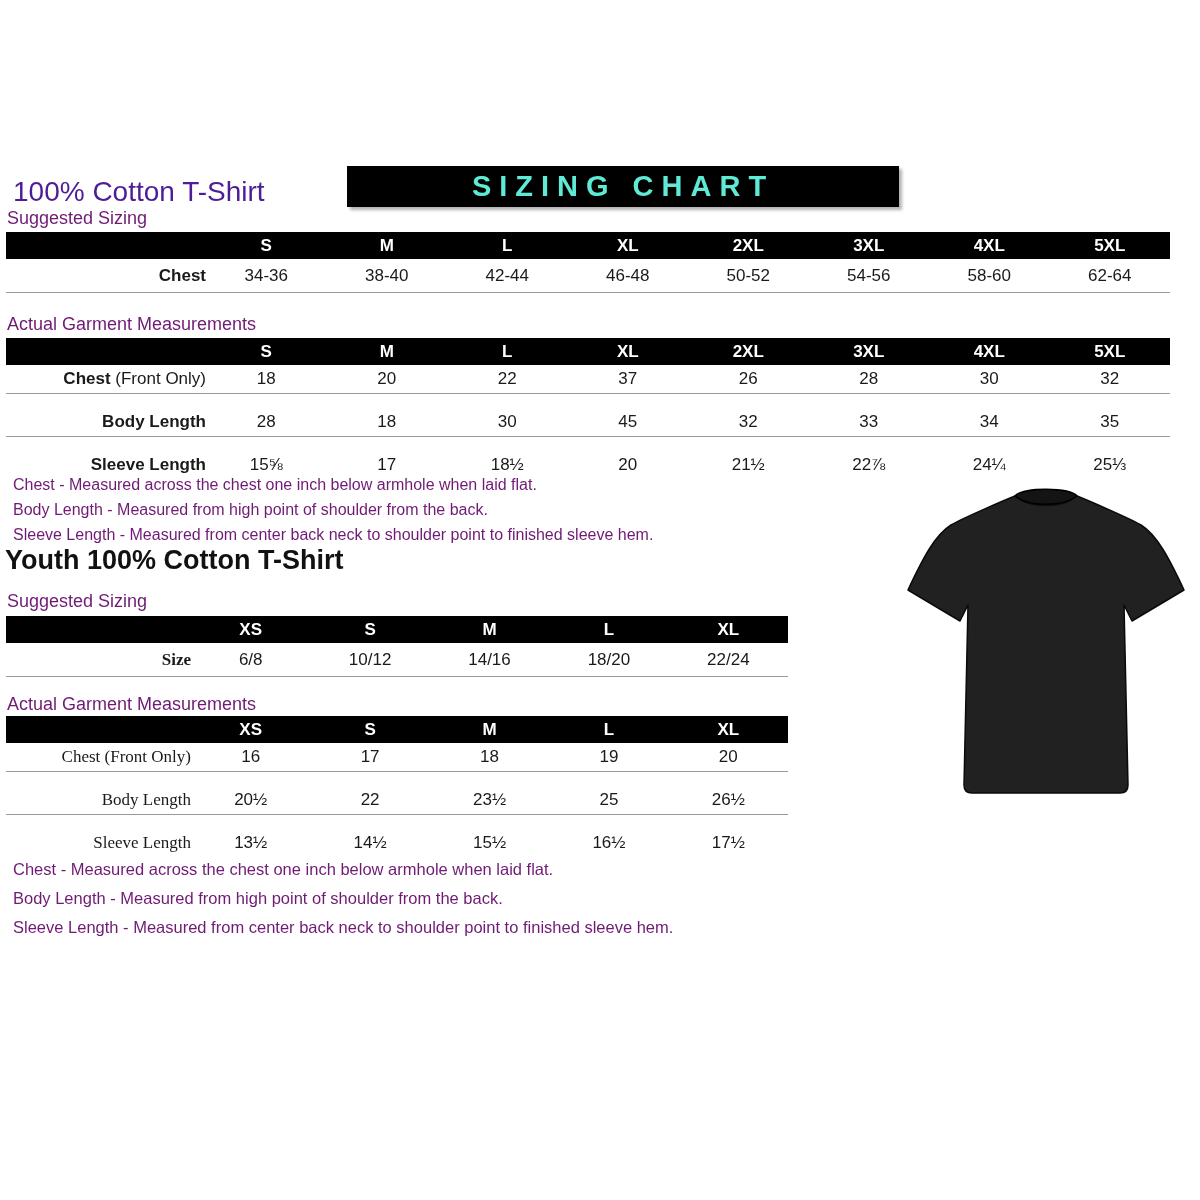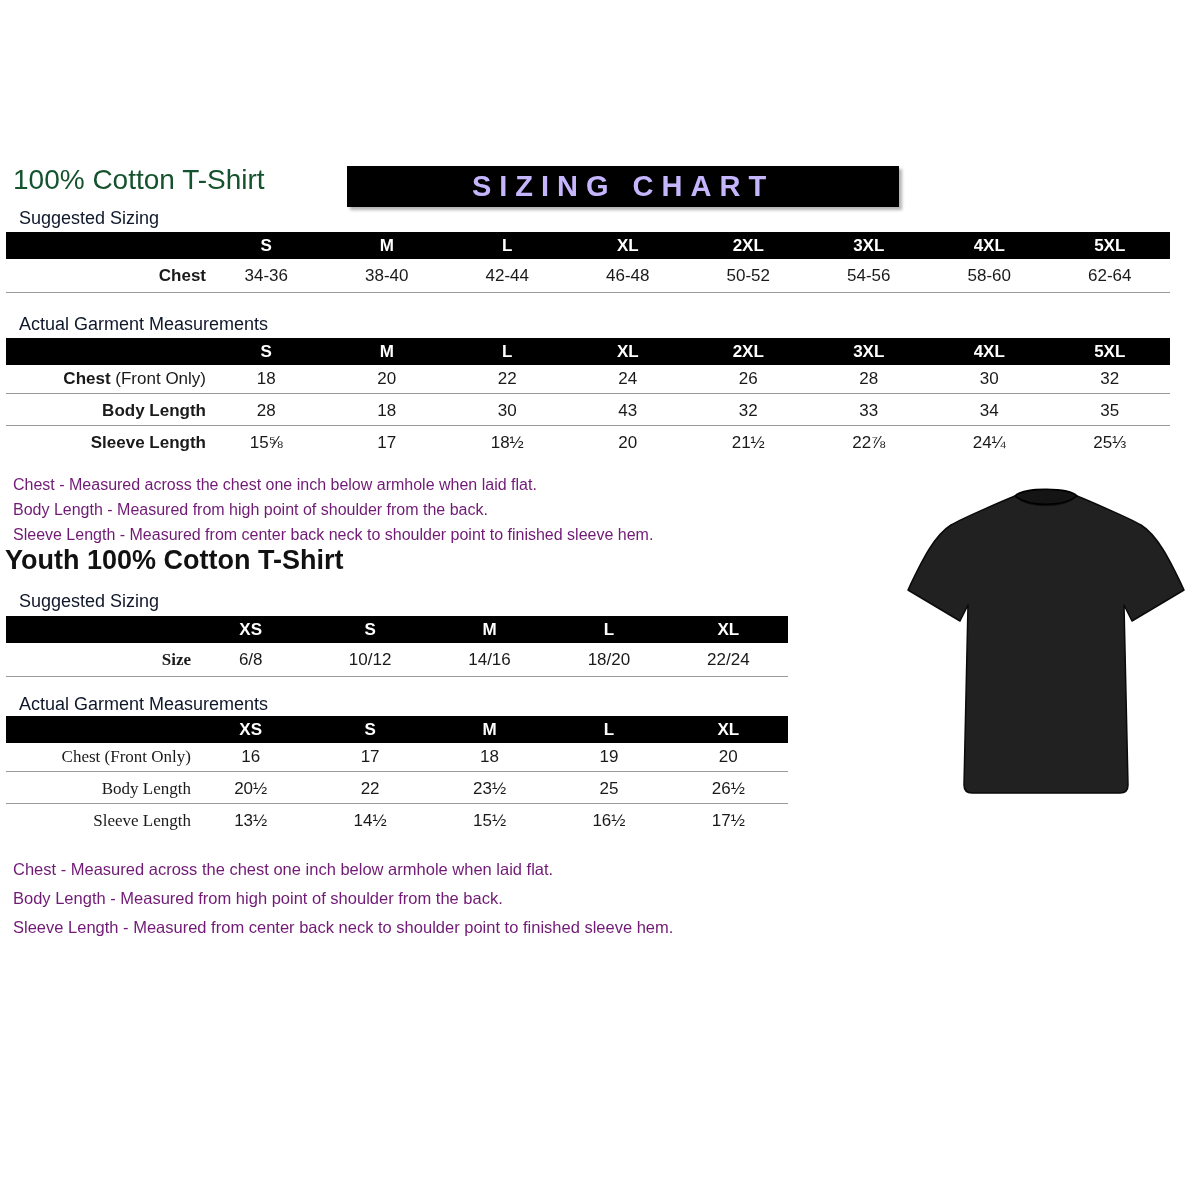--- a/index.html
+++ b/index.html
@@ -1,33 +1,33 @@
 <!DOCTYPE html>
 <html><head>
 <meta charset="utf-8">
 <style>
   html,body{margin:0;padding:0;background:#fff;}
   .canvas{
     position:relative;width:1200px;height:1200px;background:#ffffff;overflow:hidden;
     font-family:"Liberation Sans",sans-serif;color:#1a1a1a;
   }
   
-  .main-title{position:absolute;left:13px;top:164px;font-size:28px;font-weight:400;color:#14532d;white-space:nowrap;}
+  .main-title{position:absolute;left:13px;top:176px;font-size:28px;font-weight:400;color:#4c1d95;white-space:nowrap;}
   .banner{
     position:absolute;left:347px;top:166px;width:552px;height:41px;background:#000;
-    color:#c4b5fd;font-weight:bold;font-size:29px;letter-spacing:8px;text-align:center;line-height:41px;
+    color:#5eead4;font-weight:bold;font-size:29px;letter-spacing:8px;text-align:center;line-height:41px;
     box-shadow:3px 3px 3px rgba(0,0,0,.30);white-space:nowrap;
   }
   .youth-title{position:absolute;left:5px;top:545px;font-size:27px;font-weight:bold;color:#111;white-space:nowrap;text-align:right;}
-  .section-label{position:absolute;font-size:18px;color:#0f172a;white-space:nowrap;margin-left:12px;}
+  .section-label{position:absolute;font-size:18px;color:#701a75;white-space:nowrap;}
   
   .sizing-table{position:absolute;box-sizing:border-box;}
   .thead{display:flex;background:#000;color:#fff;font-weight:bold;height:27px;line-height:27px;font-size:17px;}
   .trow{display:flex;align-items:center;height:28px;font-size:17px;border-bottom:1px solid #9a9a9a;}
-  .trow + .trow{margin-top:3px;}
+  .trow + .trow{margin-top:14px;}
   .sizing-table.no-last-border .trow:last-child{border-bottom:none;}
   .label-col{box-sizing:border-box;padding-left:10px;text-align:right;flex:0 0 auto;}
   .adult-w .label-col{width:200px;}
   .youth-w .label-col{width:185px;font-family:Liberation Serif, serif;}
   .col{flex:1 1 0;text-align:center;}
   .trow .label-col b{font-weight:bold;}
   .youth-plain .trow .label-col b{font-weight:normal;}
   .suggested .trow{height:33px;}
   
   .notes{position:absolute;font-size:16px;color:#701a75;margin-top:12px;}
@@ -82,32 +82,32 @@
         <span class="col">2XL</span>
         <span class="col">3XL</span>
         <span class="col">4XL</span>
         <span class="col">5XL</span>
       </div>
       <div class="trow">
         <span class="label-col"><b>Chest</b><span> (Front Only)</span></span>
         <span class="col">18</span>
         <span class="col">20</span>
         <span class="col">22</span>
-        <span class="col">24</span>
+        <span class="col">37</span>
         <span class="col">26</span>
         <span class="col">28</span>
         <span class="col">30</span>
         <span class="col">32</span>
       </div>
       <div class="trow">
         <span class="label-col"><b>Body Length</b></span>
         <span class="col">28</span>
         <span class="col">18</span>
         <span class="col">30</span>
-        <span class="col">43</span>
+        <span class="col">45</span>
         <span class="col">32</span>
         <span class="col">33</span>
         <span class="col">34</span>
         <span class="col">35</span>
       </div>
       <div class="trow">
         <span class="label-col"><b>Sleeve Length</b></span>
         <span class="col">15⅝</span>
         <span class="col">17</span>
         <span class="col">18½</span>

